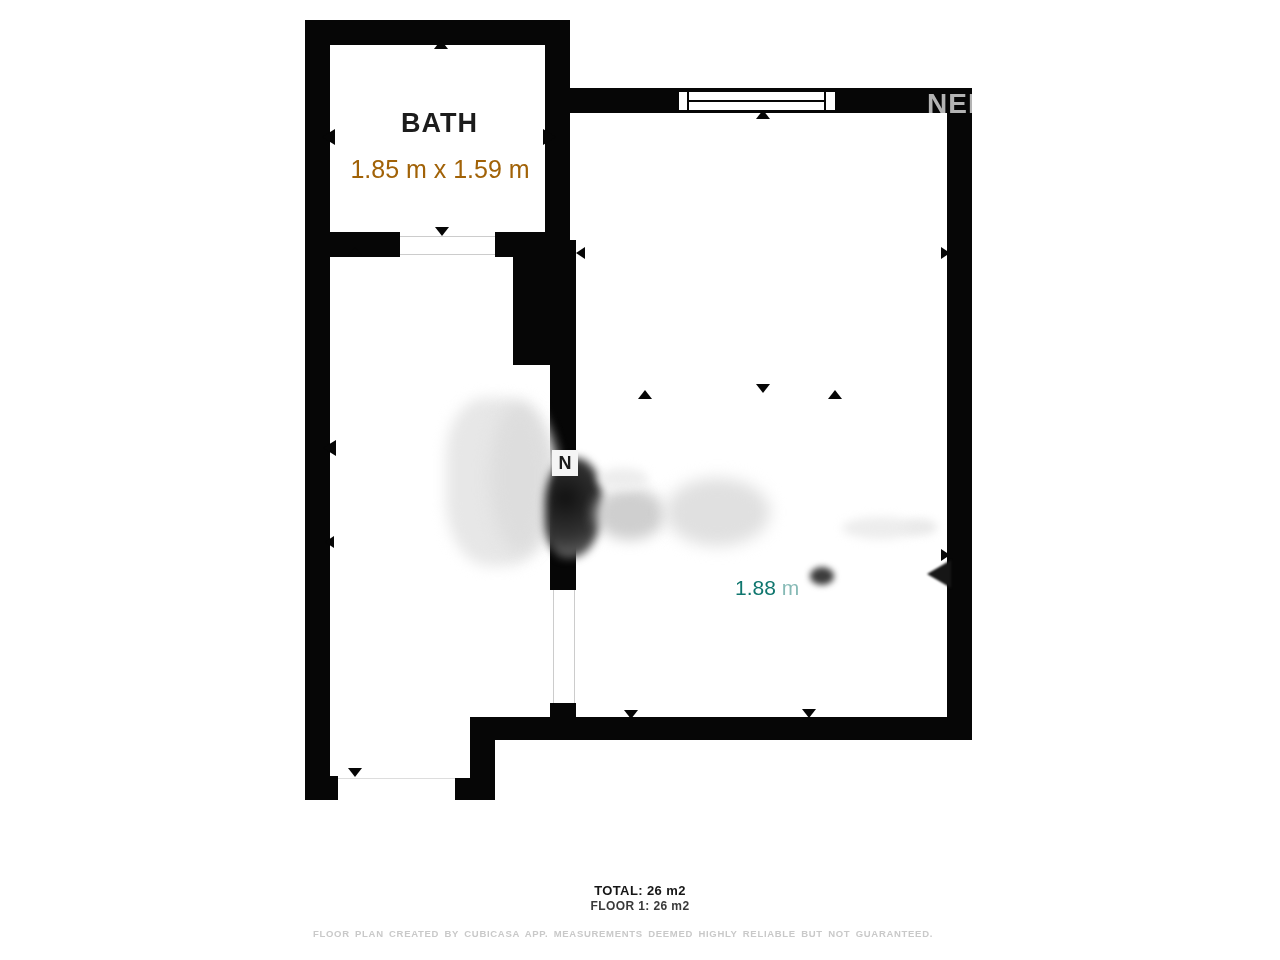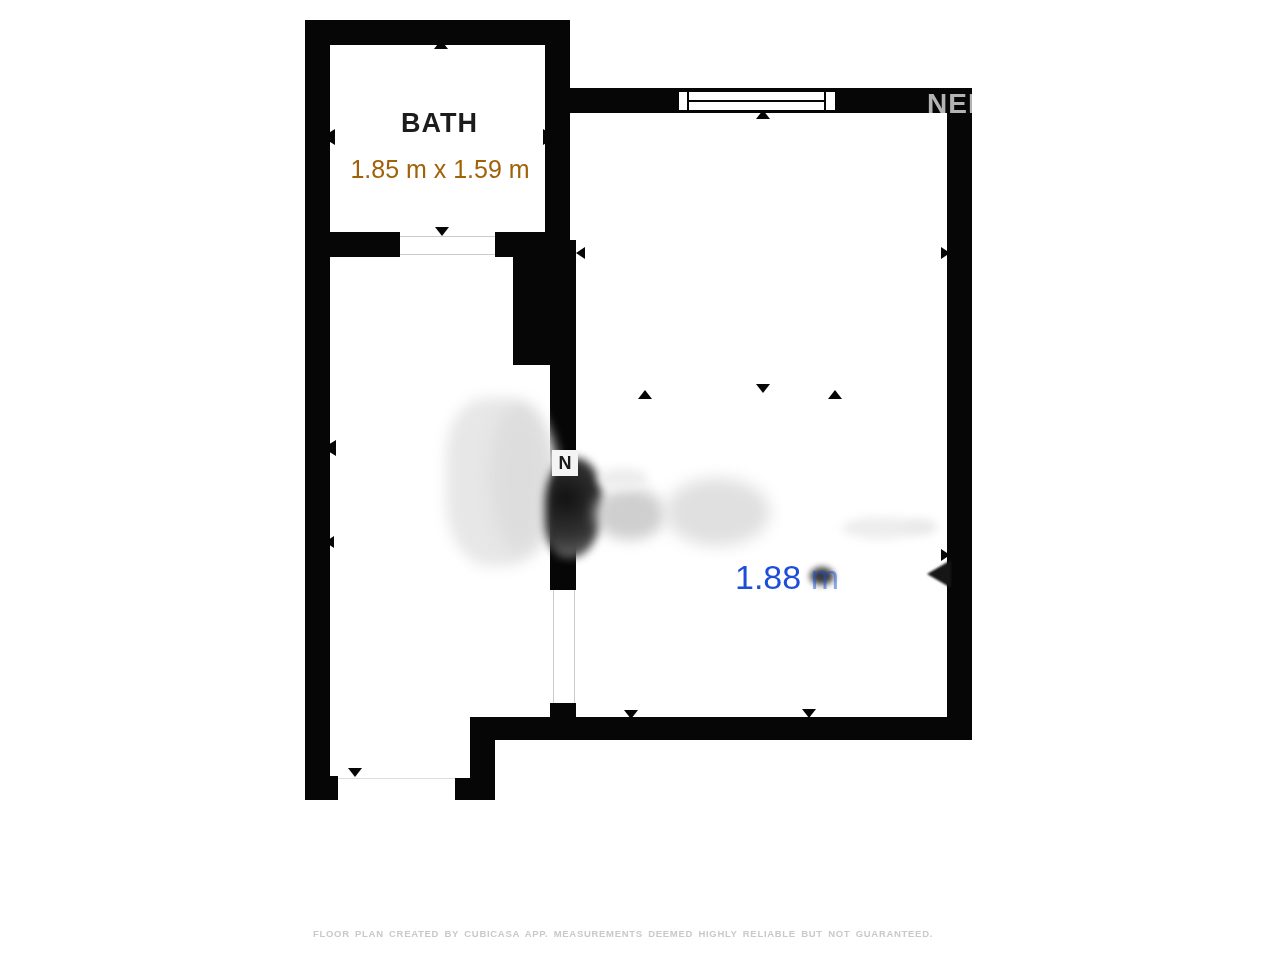--- a/index.html
+++ b/index.html
@@ -27,21 +27,21 @@
                 border-right:24px solid #161616;filter:blur(1px);}
 
   
   .blob{position:absolute;z-index:4;}
 
   
   .bath-label{position:absolute;left:307px;top:108px;width:265px;text-align:center;z-index:5;
               font-size:27px;font-weight:bold;color:#1c1c1c;letter-spacing:1px;}
   .bath-dims{position:absolute;left:300px;top:155px;width:280px;text-align:center;z-index:5;
              font-size:25px;color:#a16207;}
-  .measure{position:absolute;left:735px;top:558px;z-index:5;font-size:34px;color:#1d4ed8;}
+  .measure{position:absolute;left:735px;top:576px;z-index:5;font-size:21px;color:#0f766e;}
   .measure .unit{opacity:.5;filter:blur(.6px);}
   .watermark{position:absolute;left:927px;top:89px;width:45px;height:30px;overflow:hidden;z-index:3;
              font-size:28px;font-weight:800;color:#b3b3b3;letter-spacing:1px;line-height:30px;}
   .north-box{position:absolute;left:552px;top:450px;width:26px;height:26px;background:#f4f4f4;z-index:5;
              display:flex;align-items:center;justify-content:center;font-size:18px;font-weight:bold;color:#1a1a1a;}
   .summary-total{position:absolute;left:0;top:883px;width:1280px;text-align:center;z-index:5;
                  font-size:13px;font-weight:bold;color:#161616;letter-spacing:.4px;}
   .summary-floor{position:absolute;left:0;top:899px;width:1280px;text-align:center;z-index:5;
                  font-size:12px;font-weight:bold;color:#3a3a3a;letter-spacing:.4px;}
   .disclaimer{position:absolute;left:0;top:928px;width:1246px;text-align:center;z-index:5;
@@ -115,15 +115,17 @@
   </div>
 
   <div class="bath-label">BATH</div>
   <div class="bath-dims">1.85 m x 1.59 m</div>
 
   <div class="measure">
     <span>1.88</span>
     <span class="unit">m</span>
   </div>
 
+  <div class="summary-total">TOTAL: 26 m2</div>
+  <div class="summary-floor">FLOOR 1: 26 m2</div>
   <div class="disclaimer">FLOOR PLAN CREATED BY CUBICASA APP. MEASUREMENTS DEEMED HIGHLY RELIABLE BUT NOT GUARANTEED.</div>
 
 </div>
 
 </body></html>

